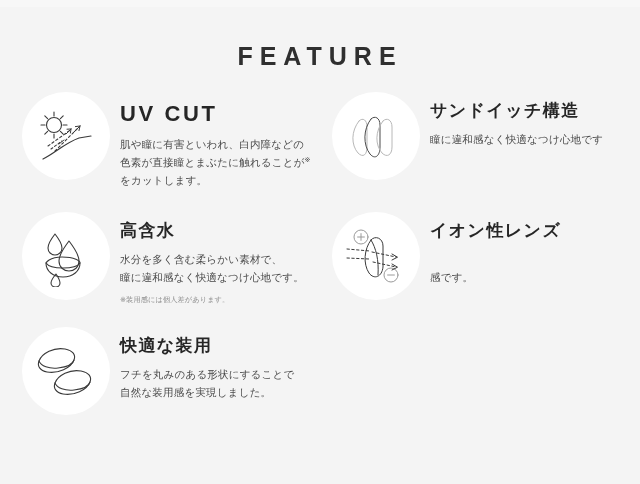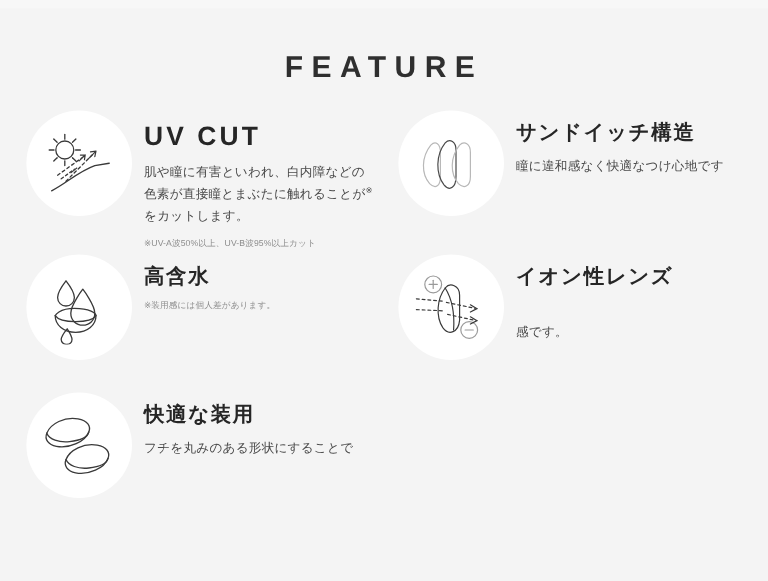--- a/index.html
+++ b/index.html
@@ -140,21 +140,20 @@
           <path d="M24 39 L29 35" stroke-width="0.9"></path>
         </svg>
       </div>
       <div class="f-body">
         <div class="f-heading latin">UV CUT</div>
         <p class="f-text">
           <span>肌や瞳に有害といわれ、白内障などの</span><br>
           <span>色素が直接瞳とまぶたに触れることが</span><span class="sup">※</span><br>
           <span>をカットします。</span>
         </p>
-        <p class="f-note">※UV-A波50%以上、UV-B波95%以上カット</p>
       </div>
     </div>
 
     <div class="feature f-col-right f-row-1">
       <div class="icon-badge">
         <svg width="62" height="62" viewBox="0 0 62 62" fill="none" stroke-width="1" stroke-linecap="round">
           <path d="M14 16 C6 26, 6 40, 13 48 C18 53, 22 50, 22 42 L22 22 C22 15, 18 12, 14 16 Z" stroke="#b8b8b8"></path>
           <path d="M26 14 C18 24, 18 40, 25 49 C30 55, 35 51, 35 42 L35 20 C35 13, 30 10, 26 14 Z" stroke="#4a4a4a"></path>
           <path d="M38 16 C30 26, 30 40, 37 48 C42 53, 47 50, 47 42 L47 22 C47 15, 42 12, 38 16 Z" stroke="#b8b8b8"></path>
         </svg>
@@ -172,20 +171,24 @@
         <svg width="62" height="62" viewBox="0 0 62 62" fill="none" stroke="#3a3a3a" stroke-width="1.1" stroke-linejoin="round" stroke-linecap="round">
           <path d="M20 9 C20 9, 13 18, 13 23 C13 27, 16.2 30, 20 30 C23.8 30, 27 27, 27 23 C27 18, 20 9, 20 9 Z"></path>
           <path d="M34 16 C34 16, 24 29, 24 36 C24 42, 28.6 46, 34 46 C39.4 46, 44 42, 44 36 C44 29, 34 16, 34 16 Z"></path>
           <path d="M11 38 C11 38, 14 32, 27 32 C40 32, 45 36, 45 38 C45 46, 38 52, 28 52 C18 52, 11 46, 11 38 Z"></path>
           <path d="M11 38 C13 41, 19 43, 28 43 C37 43, 43 41, 45 38"></path>
           <path d="M21 49 C21 49, 16 55, 16 58 C16 60.2, 18 62, 20.6 62 C23.2 62, 25 60.2, 25 58 C25 55, 21 49, 21 49 Z"></path>
         </svg>
       </div>
       <div class="f-body">
         <div class="f-heading">高含水</div>
+        <p class="f-text">
+          <span>水分を多く含む柔らかい素材で、</span><br>
+          <span>瞳に違和感なく快適なつけ心地です。</span>
+        </p>
         <p class="f-note">※装用感には個人差があります。</p>
       </div>
     </div>
 
     <div class="feature f-col-right f-row-2">
       <div class="icon-badge">
         <svg width="64" height="64" viewBox="0 0 64 64" fill="none" stroke-width="1" stroke-linecap="round">
           <circle cx="17" cy="13" r="7" stroke="#9a9a9a"></circle>
           <line x1="13.6" y1="13" x2="20.4" y2="13" stroke="#9a9a9a"></line>
           <line x1="17" y1="9.6" x2="17" y2="16.4" stroke="#9a9a9a"></line>
@@ -216,18 +219,19 @@
           <path d="M4 21 C7 13, 19 7, 30 9 C38 10.5, 41 15, 39 20 C36 28, 23 34, 12 32 C5 30.6, 2 26, 4 21 Z"></path>
           <path d="M4 21 C6 26, 14 29, 23 28 C32 27, 38 24, 39 20"></path>
           <path d="M20 43 C23 35, 35 29, 46 31 C54 32.5, 57 37, 55 42 C52 50, 39 56, 28 54 C21 52.6, 18 48, 20 43 Z"></path>
           <path d="M20 43 C22 48, 30 51, 39 50 C48 49, 54 46, 55 42"></path>
         </svg>
       </div>
       <div class="f-body">
         <div class="f-heading">快適な装用</div>
         <p class="f-text">
           <span>フチを丸みのある形状にすることで</span><br>
+          <span>自然な装用感を実現しました。</span>
         </p>
       </div>
     </div>
 
   </div>
 </div>
 
 </body></html>

